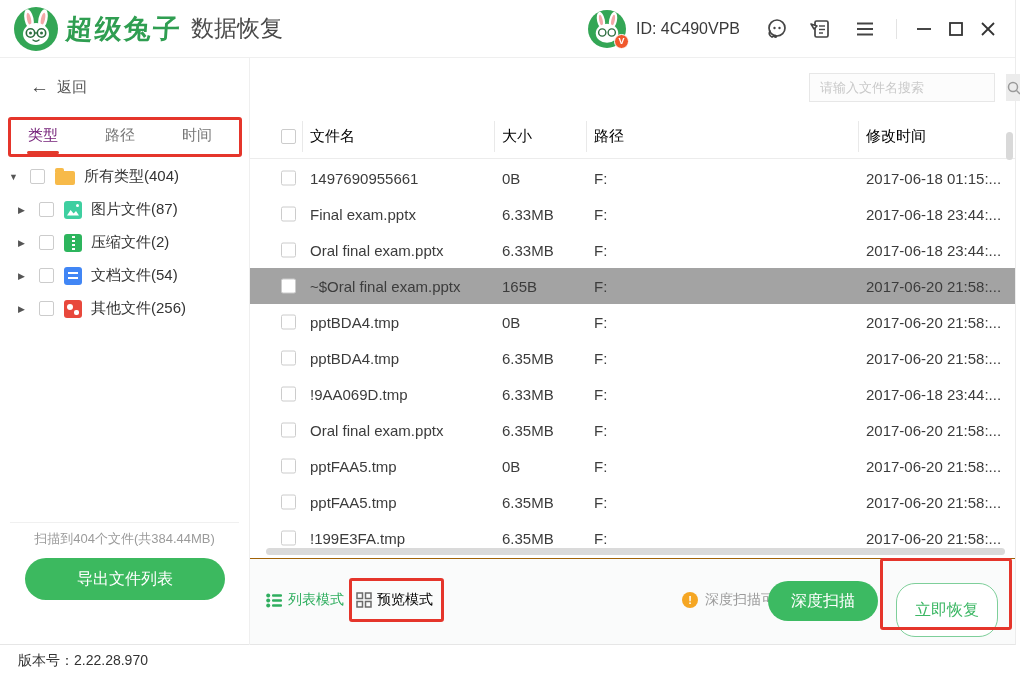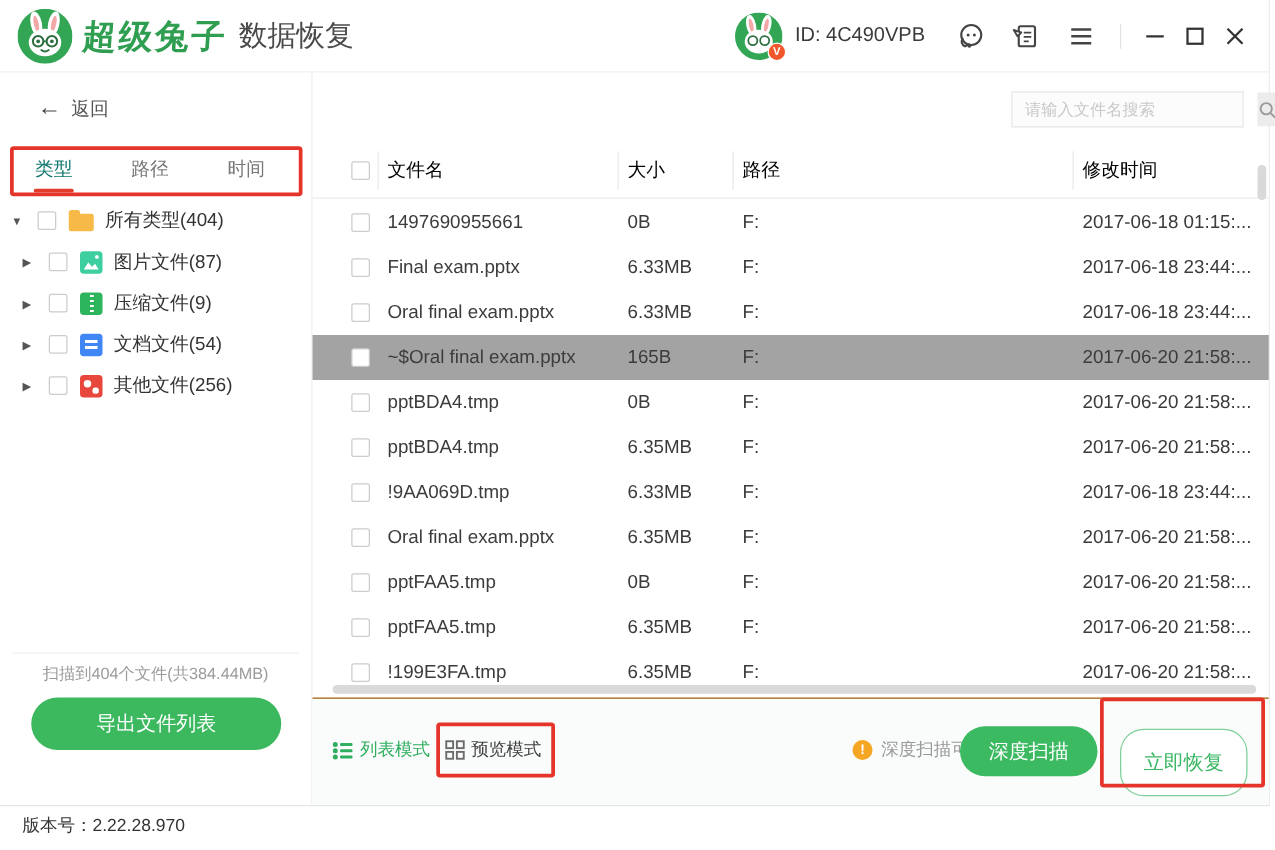--- a/index.html
+++ b/index.html
@@ -20,21 +20,21 @@
   .tb-sep { width:1px; height:20px; background:#e3e3e3; margin-right:16px; }
   .winctl { width:22px; height:22px; display:flex; align-items:center; justify-content:center; margin-right:10px; cursor:pointer; }
   .winctl:last-child { margin-right:2px; }
 
   
   .sidebar { position:absolute; left:0; top:58px; width:250px; height:587px; border-right:1px solid #efefef; }
   .back-row { position:absolute; left:30px; top:18px; display:flex; align-items:center; color:#555; font-size:15px; cursor:pointer; }
   .back-arrow { font-size:19px; margin-right:8px; color:#444; }
   .tabs-row { position:absolute; left:0; top:60px; width:250px; height:40px; display:flex; align-items:center; padding:0 38px 0 28px; justify-content:space-between; }
   .tab { font-size:15px; color:#777; cursor:pointer; position:relative; padding-bottom:6px; }
-  .tab.active { color:#0f766e; }
+  .tab.active { color:#701a75; }
   .tab.active::after { content:""; position:absolute; left:-1px; right:-1px; bottom:-3px; height:3px; background:#e23b2b; border-radius:2px; }
   .tree { position:absolute; left:0; top:102px; right:0; }
   .tree-item { height:33px; display:flex; align-items:center; padding-left:18px; cursor:pointer; }
   .tree-item.root { padding-left:9px; }
   .caret { width:14px; font-size:9px; color:#555; }
   .checkbox { width:15px; height:15px; border:1px solid #ccc; border-radius:2px; background:#fff; margin-left:7px; flex:0 0 auto; }
   .ficon { margin-left:10px; flex:0 0 auto; position:relative; }
   .ficon.folder { width:20px; height:14px; background:#f7ba49; border-radius:2px; margin-top:3px; }
   .ficon.folder::before { content:""; position:absolute; top:-3px; left:0; width:9px; height:4px; background:#f7ba49; border-radius:2px 2px 0 0; }
   .ficon.image { width:18px; height:18px; background:#3ecfa0; border-radius:3px; }
@@ -72,21 +72,21 @@
   .trow span { position:absolute; top:50%; transform:translateY(-50%); white-space:nowrap; }
   .rcb { left:24px; }
   .c-name { left:60px; } .c-size { left:252px; } .c-path { left:344px; } .c-time { left:616px; }
 
   .vscroll { position:absolute; right:2px; top:74px; width:7px; height:28px; background:#d9d9d9; border-radius:4px; }
   .hscroll { position:absolute; left:16px; right:10px; top:490px; height:7px; background:#dadada; border-radius:4px; }
 
   .footer { position:absolute; left:0; right:0; top:500px; bottom:0; background:#fafbfb; border-top:1px solid #a16207; }
   .mode { position:absolute; top:32px; display:flex; align-items:center; font-size:14px; cursor:pointer; }
   .list-mode { left:16px; color:#2fae5f; }
-  .preview-mode { left:106px; color:#404040; }
+  .preview-mode { left:106px; color:#000000; }
   .mode svg { margin-right:5px; }
   .hint { position:absolute; left:432px; top:32px; display:flex; align-items:center; }
   .warn-dot { width:16px; height:16px; border-radius:50%; background:#f5a623; color:#fff; font-size:11px; font-weight:bold; display:flex; align-items:center; justify-content:center; margin-right:7px; }
   .hint-text { font-size:14px; color:#9a9a9a; }
   .deep-scan-btn { position:absolute; left:518px; top:22px; width:110px; height:40px; border-radius:20px; background:#3cba62; color:#fff; font-size:16px; display:flex; align-items:center; justify-content:center; cursor:pointer; }
   .recover-btn { position:absolute; left:646px; top:24px; width:102px; height:54px; border-radius:19px; background:#fff; border:1px solid #7ecf9a; color:#3cb764; font-size:16px; display:flex; align-items:center; justify-content:center; cursor:pointer; }
 
   .version-row { position:absolute; left:18px; top:652px; font-size:14px; color:#333; }
 
   
@@ -201,21 +201,21 @@
         <div class="tree-item">
           <span class="caret">▶</span>
           <span class="checkbox"></span>
           <span class="ficon image"></span>
           <span class="tlabel">图片文件(87)</span>
         </div>
         <div class="tree-item">
           <span class="caret">▶</span>
           <span class="checkbox"></span>
           <span class="ficon archive"></span>
-          <span class="tlabel">压缩文件(9)</span>
+          <span class="tlabel">压缩文件(2)</span>
         </div>
         <div class="tree-item">
           <span class="caret">▶</span>
           <span class="checkbox"></span>
           <span class="ficon document"></span>
           <span class="tlabel">文档文件(54)</span>
         </div>
         <div class="tree-item">
           <span class="caret">▶</span>
           <span class="checkbox"></span>

